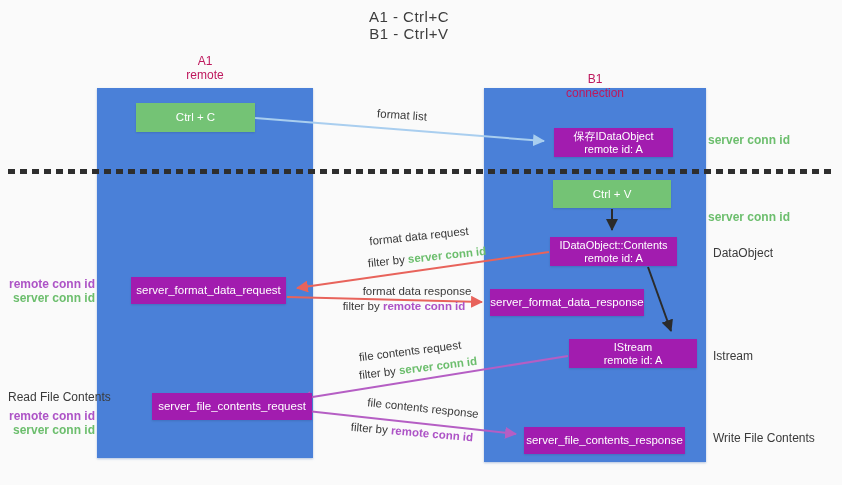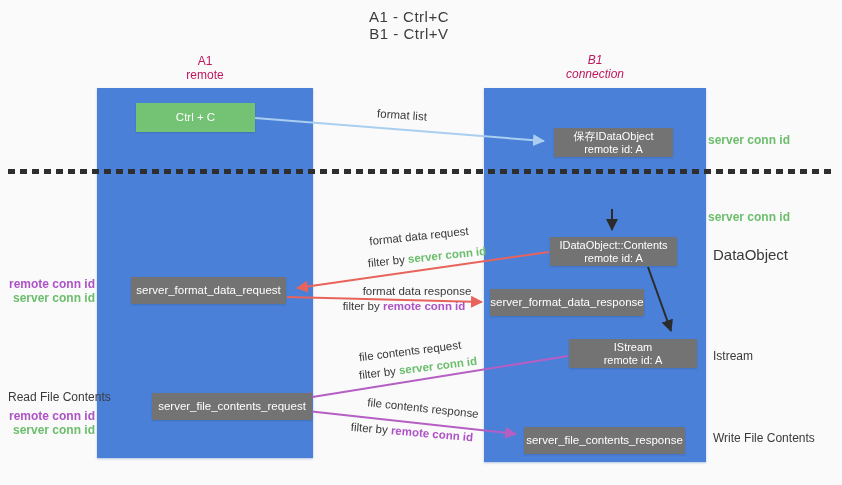--- a/index.html
+++ b/index.html
@@ -20,21 +20,21 @@
     color: #3c3c3c; letter-spacing: .5px;
     z-index: 4;
   }
   
   .lane-header {
     width: 110px; text-align: center;
     font-size: 12px; line-height: 13.5px; color: #be185d;
     z-index: 4;
   }
   .lane-header.a1 { left: 150px; top: 55px; }
-  .lane-header.b1 { left: 540px; top: 54px; font-style: italic; }
+  .lane-header.b1 { left: 540px; top: 73px; }
   
   .lane {
     background: #4a80d8;
     box-shadow: 0 1px 2px rgba(120,150,200,.55);
     z-index: 1;
   }
   .lane.a1 { left: 97px;  top: 88px; width: 216px; height: 370px; }
   .lane.b1 { left: 484px; top: 88px; width: 222px; height: 374px; }
   
   .divider {
@@ -47,40 +47,40 @@
   
   .node {
     display: flex; flex-direction: column;
     align-items: center; justify-content: center;
     color: #fff; text-align: center;
     font-size: 11.5px; line-height: 13px;
     z-index: 3;
     box-shadow: 0 1px 2px rgba(0,0,0,.12);
   }
   .node.green  { background: #74c375; }
-  .node.orange { background: #737373; }
+  .node.orange { background: #a21caf; }
   .node.two-line { font-size: 11px; }
   .n-ctrl-c   { left: 136px; top: 103px; width: 119px; height: 29px; text-align: center; }
   .n-save-do  { left: 554px; top: 128px; width: 119px; height: 29px; }
   .n-ctrl-v   { left: 553px; top: 180px; width: 118px; height: 28px; }
   .n-getdata  { left: 550px; top: 237px; width: 127px; height: 29px; }
   .n-fmt-req  { left: 131px; top: 277px; width: 155px; height: 27px; }
   .n-fmt-res  { left: 490px; top: 289px; width: 154px; height: 27px; }
   .n-istream  { left: 569px; top: 339px; width: 128px; height: 29px; }
   .n-file-req { left: 128px; top: 393px; width: 160px; height: 27px; margin-left: 24px; }
   .n-file-res { left: 524px; top: 427px; width: 161px; height: 27px; }
   
   .ann { font-size: 11.5px; color: #3a3a3a; z-index: 3; white-space: nowrap; }
   .ann.center { text-align: center; }
   .green-t  { color: #6cbe6d; font-weight: bold; }
   .purple-t { color: #ad53c6; font-weight: bold; }
   .a-format-list   { left: 352px; top: 109px; width: 100px; transform: rotate(4deg); }
   .a-sci-top       { left: 708px; top: 133px; font-size: 12px; }
   .a-sci-mid       { left: 708px; top: 210px; font-size: 12px; }
-  .a-dataobject    { left: 713px; top: 246px; font-size: 15px; }
+  .a-dataobject    { left: 713px; top: 246px; font-size: 12px; }
   .a-istream       { left: 713px; top: 349px; font-size: 12px; }
   .a-write-fc      { left: 713px; top: 431px; font-size: 12px; }
   .a-read-fc       { left: 8px;   top: 390px; font-size: 12px; }
   .side-ids {
     left: 0; width: 95px; text-align: right;
     font-size: 12px; line-height: 13.5px; z-index: 3;
   }
   .side-ids.top    { top: 278px; }
   .side-ids.bottom { top: 410px; }
   .a-fmt-req-lbl   { left: 349px; top: 230px; width: 140px; transform: rotate(-6deg); }
@@ -140,20 +140,23 @@
     <line x1="289" y1="409" x2="516" y2="434" stroke="#b55ec4" stroke-width="2" marker-end="url(#m-purple)"></line>
   </svg>
 
   <div class="abs node green n-ctrl-c">
     <div>Ctrl + C</div>
   </div>
   <div class="abs node orange two-line n-save-do">
     <div>保存IDataObject</div>
     <div>remote id: A</div>
   </div>
+  <div class="abs node green n-ctrl-v">
+    <div>Ctrl + V</div>
+  </div>
   <div class="abs node orange two-line n-getdata">
     <div>IDataObject::Contents</div>
     <div>remote id: A</div>
   </div>
   <div class="abs node orange n-fmt-req">
     <div>server_format_data_request</div>
   </div>
   <div class="abs node orange n-fmt-res">
     <div>server_format_data_response</div>
   </div>

